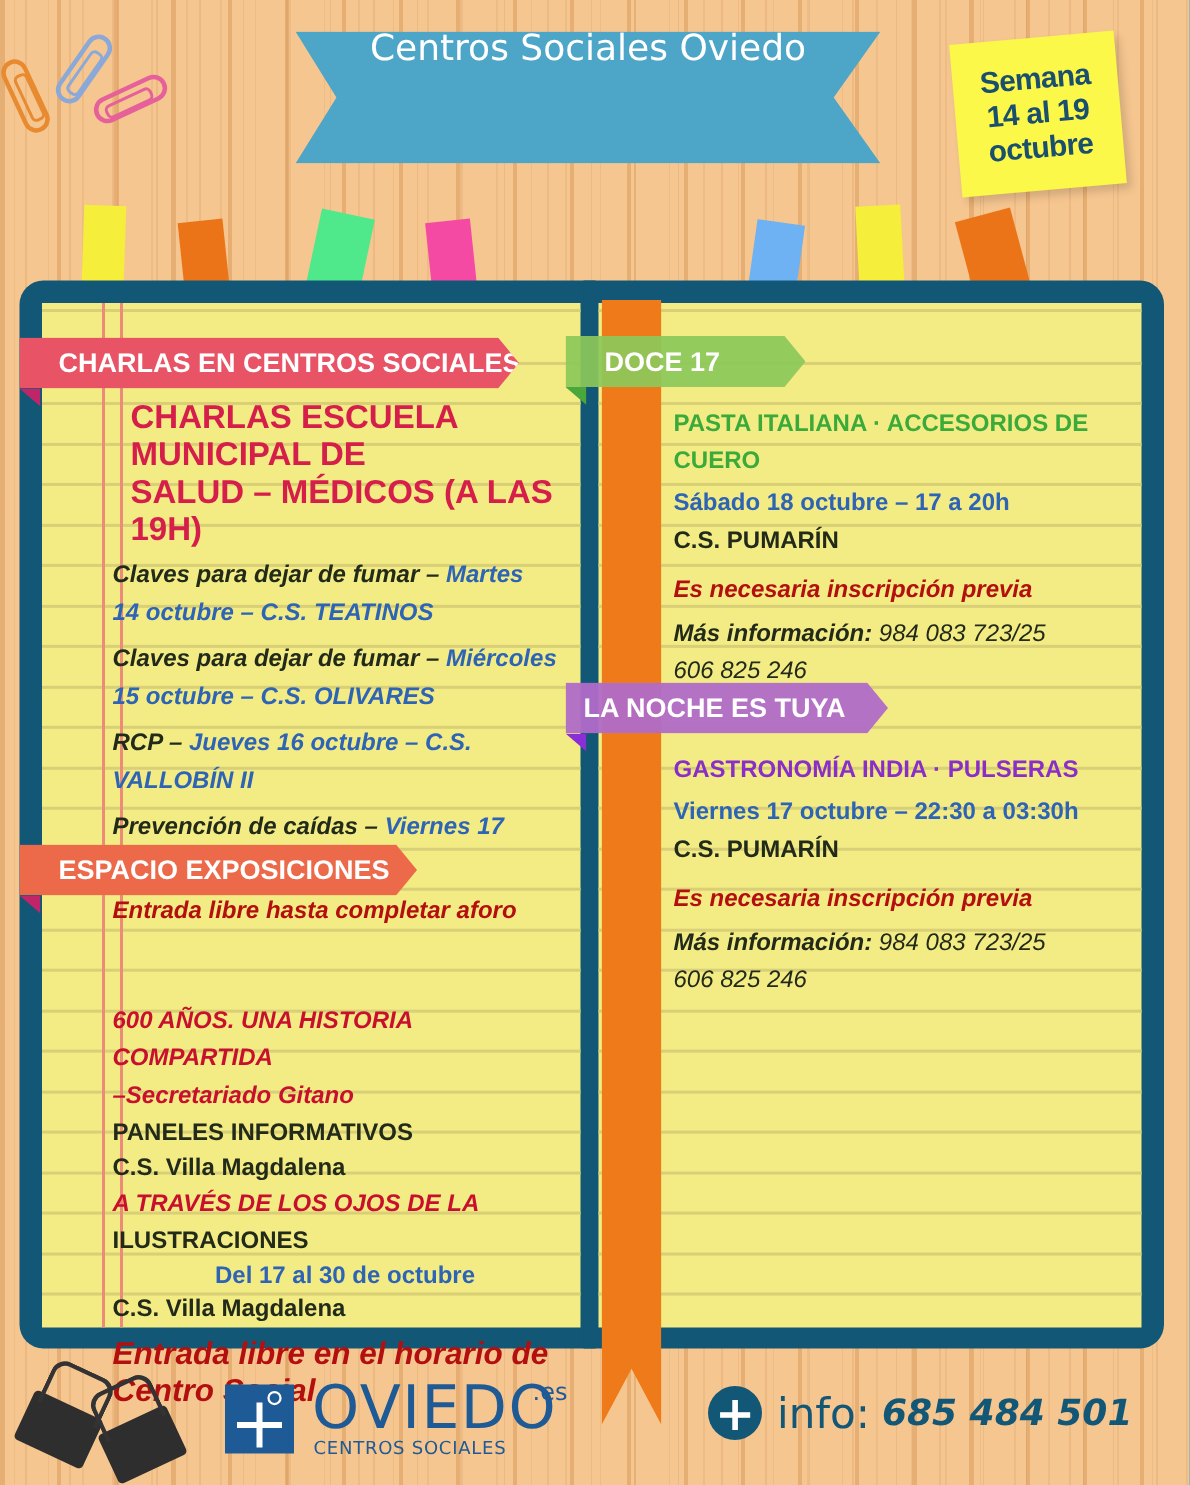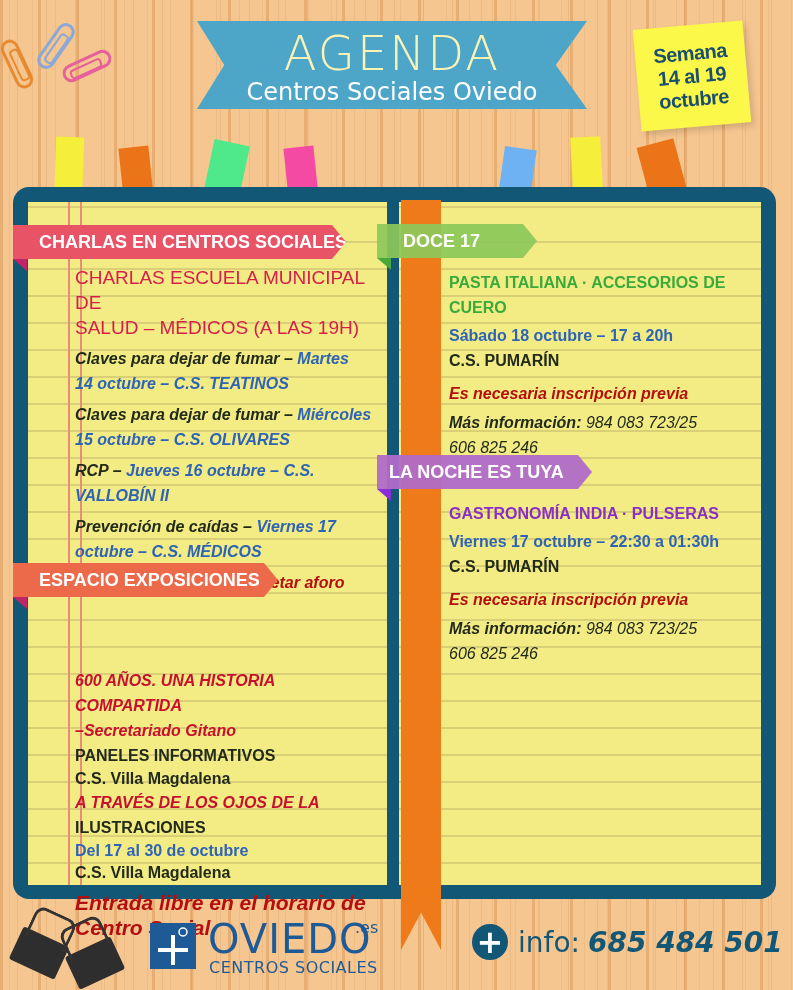--- a/index.html
+++ b/index.html
@@ -55,54 +55,53 @@
     clip-path: polygon(0 0, 100% 0, 100% 100%, 50% 95%, 0 100%);
   }
   
   .ribbon {
     position: absolute; height: 34px; color: #fff; font-weight: bold; font-size: 18px;
     line-height: 34px; padding-left: 26px; white-space: nowrap;
     clip-path: polygon(0 0, calc(100% - 14px) 0, 100% 50%, calc(100% - 14px) 100%, 0 100%);
   }
   .fold { position: absolute; width: 14px; height: 12px; clip-path: polygon(0 0, 100% 0, 100% 100%); }
   .text-block { position: absolute; font-size: 16px; line-height: 25px; }
-  .sec-title { font-weight: normal; font-size: 19px; }
+  .sec-title { font-weight: bold; font-size: 22px; margin-left: 12px; }
   .it { font-style: italic; font-weight: bold; }
   .b { font-weight: bold; }
   .c-red { color: #c8102e; }
   .c-pink { color: #d61e4b; }
   .c-dark { color: #222a1a; }
   .c-blue { color: #2e64b6; }
   .c-green { color: #3aaa3a; }
   .c-purple { color: #8a2ec8; }
   .c-darkred { color: #b40f0f; }
   .gap { height: 6px; }
   
   .binder { position: absolute; width: 50px; height: 36px; background: #2e2e2e; transform: rotate(25deg); border-radius: 3px; }
   .binder::before { content:""; position:absolute; left:4px; top:-26px; width:38px; height:30px; border:3px solid #333; border-bottom:none; border-radius: 10px 10px 0 0; }
   .logo-box { position: absolute; left: 150px; top: 923px; width: 46px; height: 46px; background: #1e5a95; }
   .logo-text { position: absolute; left: 208px; top: 917px; font-family: "DejaVu Sans", sans-serif; font-size: 40px; color: #1e5a95; letter-spacing: 1px; line-height: 44px; }
   .logo-es { position: absolute; left: 355px; top: 918px; font-size: 16px; color: #1e5a95; font-family: "DejaVu Sans", sans-serif; }
-  .logo-sub { position: absolute; left: 209px; top: 958px; font-size: 16px; color: #1e5a95; font-family: "DejaVu Sans", sans-serif; letter-spacing: 0.5px; }
+  .logo-sub { position: absolute; left: 209px; top: 958px; font-size: 12px; color: #1e5a95; font-family: "DejaVu Sans", sans-serif; letter-spacing: 0.5px; }
   .info { position: absolute; left: 472px; top: 924px; display: flex; align-items: center; color: #135777; }
   .plus { width: 36px; height: 36px; border-radius: 50%; background: #135777; color: #fff; font-size: 32px; font-weight: bold; display:flex; align-items:center; justify-content:center; line-height: 1; margin-right: 10px; font-family: "DejaVu Sans", sans-serif; }
   .info-label { font-family: "DejaVu Sans", sans-serif; font-size: 28px; margin-right: 8px; }
-  .info-phone { font-family: "DejaVu Sans", sans-serif; font-size: 28px; font-weight: bold; font-style: italic; }
+  .info-phone { font-family: "DejaVu Sans", sans-serif; font-size: 24px; font-weight: bold; font-style: italic; }
 </style>
 </head>
 <body>
 
 <div class="page">
 
   <div class="clip" style="left:8px;top:38px;border-color:#e88a30;transform:rotate(-25deg);"></div>
   <div class="clip" style="left:47px;top:20px;border-color:#8aa9d8;transform:rotate(35deg);"></div>
   <div class="clip" style="left:78px;top:40px;border-color:#e6609a;transform:rotate(65deg);"></div>
 
   <div class="banner">
-    <div class="title">AGENDA</div>
     <div class="subtitle">Centros Sociales Oviedo</div>
   </div>
 
   <div class="sticky">
     <div>Semana</div>
     <div>14 al 19</div>
     <div>octubre</div>
   </div>
 
   <div class="tab" style="left:55px;top:137px;width:28px;background:#f5ee3a;transform:rotate(2deg);"></div>
@@ -167,21 +166,21 @@
     <div class="it c-red">
       <div>600 AÑOS. UNA HISTORIA COMPARTIDA</div>
       <div>–Secretariado Gitano</div>
     </div>
     <div class="b c-dark">PANELES INFORMATIVOS</div>
     <div class="b c-dark" style="line-height:22px;">C.S. Villa Magdalena</div>
     <div class="it c-red">
       <div>A TRAVÉS DE LOS OJOS DE LA</div>
     </div>
     <div class="b c-dark">ILUSTRACIONES</div>
-    <div class="b c-blue" style="line-height:22px;">Del 17 al 30 de octubre</div>
+    <div class="b c-blue" style="line-height:22px;text-align:center;">Del 17 al 30 de octubre</div>
     <div class="b c-dark" style="line-height:22px;">C.S. Villa Magdalena</div>
     <div class="gap"></div>
     <div class="it c-darkred" style="font-size:21px;">Entrada libre en el horario de Centro Social</div>
   </div>
 
   <div class="ribbon" style="left:377px;top:224px;width:160px;background:rgba(140,200,90,0.92);">
     <span>DOCE 17</span>
   </div>
   <div class="fold" style="left:377px;top:258px;background:#4aa83a;"></div>
 
@@ -200,21 +199,21 @@
   </div>
 
   <div class="ribbon" style="left:377px;top:455px;width:215px;background:rgba(176,108,200,0.95);padding-left:12px;">
     <span>LA NOCHE ES TUYA</span>
   </div>
   <div class="fold" style="left:377px;top:489px;background:#8a2ed8;"></div>
 
   <div class="text-block" style="left:449px;top:501px;width:320px;">
     <div class="b c-purple">GASTRONOMÍA INDIA · PULSERAS</div>
     <div class="gap" style="height:3px;"></div>
-    <div class="b c-blue">Viernes 17 octubre – 22:30 a 01:30h</div>
+    <div class="b c-blue">Viernes 17 octubre – 22:30 a 03:30h</div>
     <div class="b c-dark">C.S. PUMARÍN</div>
     <div class="gap" style="height:8px;"></div>
     <div class="it c-darkred">Es necesaria inscripción previa</div>
     <div class="gap" style="height:4px;"></div>
     <div class="c-dark" style="font-style:italic;">
       <span class="b">Más información:</span><span> 984 083 723/25</span><br>
       <span>606 825 246</span>
     </div>
   </div>
 

